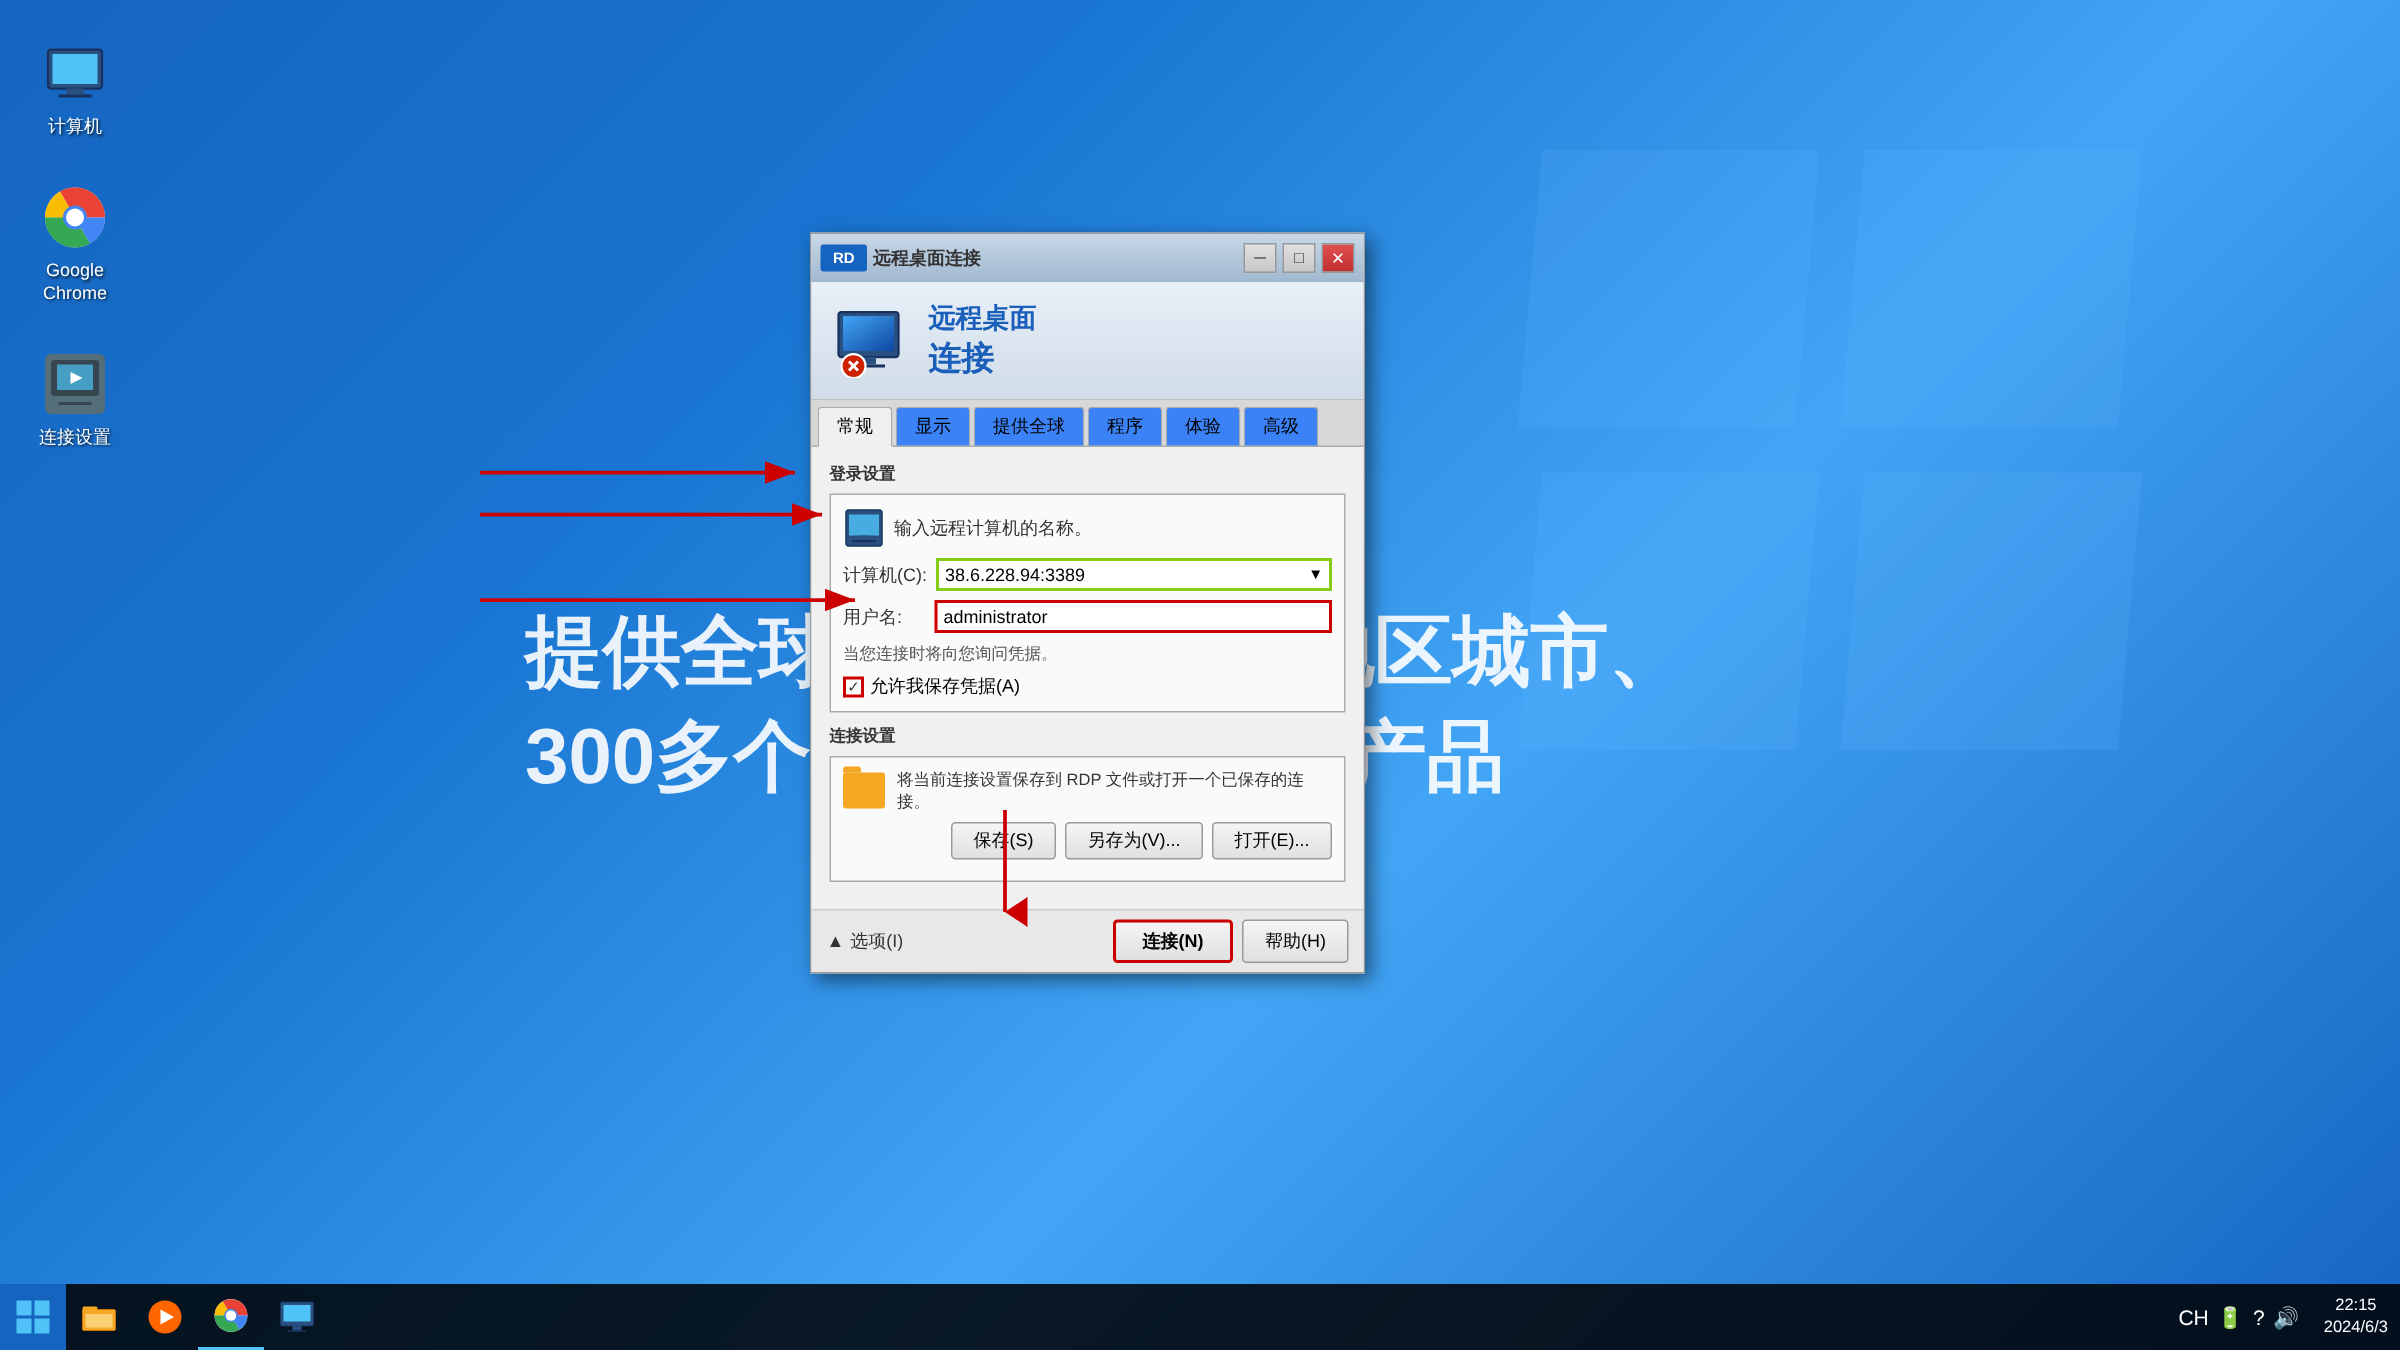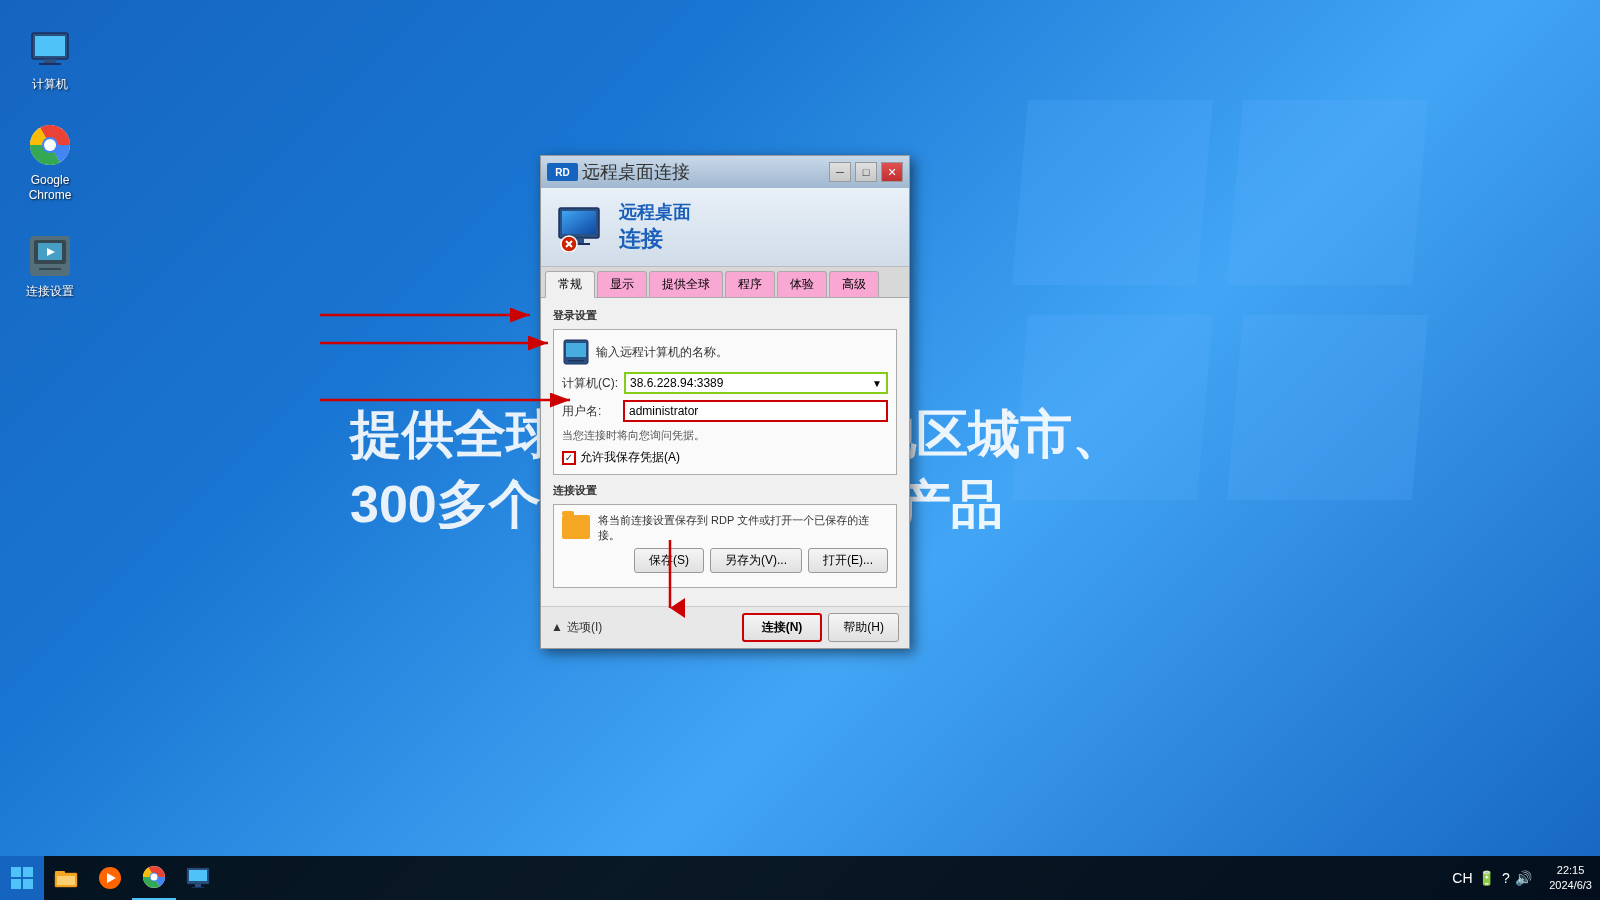--- a/index.html
+++ b/index.html
@@ -145,23 +145,23 @@
     }
     .rdp-title-icon {
       width: 31px; height: 18px;
       background: #1565c0;
       border-radius: 2px;
       display: flex; align-items: center; justify-content: center;
       font-size: 10px; color: white; font-weight: bold;
     }
     .rdp-title-text {
       flex: 1;
-      font-size: 18px;
+      font-size: 12px;
       color: #333;
-      font-weight: normal;
+      font-weight: bold;
     }
     .rdp-title-btn {
       width: 22px; height: 20px;
       background: linear-gradient(to bottom, #e0e0e0, #c8c8c8);
       border: 1px solid #999;
       display: flex; align-items: center; justify-content: center;
       font-size: 11px; cursor: pointer;
       color: #333;
     }
     .rdp-title-btn.close { background: linear-gradient(to bottom, #e05050, #c03030); color: white; }
@@ -199,21 +199,21 @@
       background: #d8d8d8;
       border-bottom: 1px solid #aaa;
       padding: 4px 4px 0;
     }
     .rdp-tab {
       padding: 4px 12px;
       font-size: 12px;
       cursor: pointer;
       border: 1px solid #aaa;
       border-bottom: none;
-      background: #f9a8d4;
+      background: #3b82f6;
       margin-right: 2px;
       border-radius: 3px 3px 0 0;
     }
     .rdp-tab.active {
       background: #f0f0f0;
       border-bottom: 1px solid #f0f0f0;
       margin-bottom: -1px;
       z-index: 1;
     }
 

